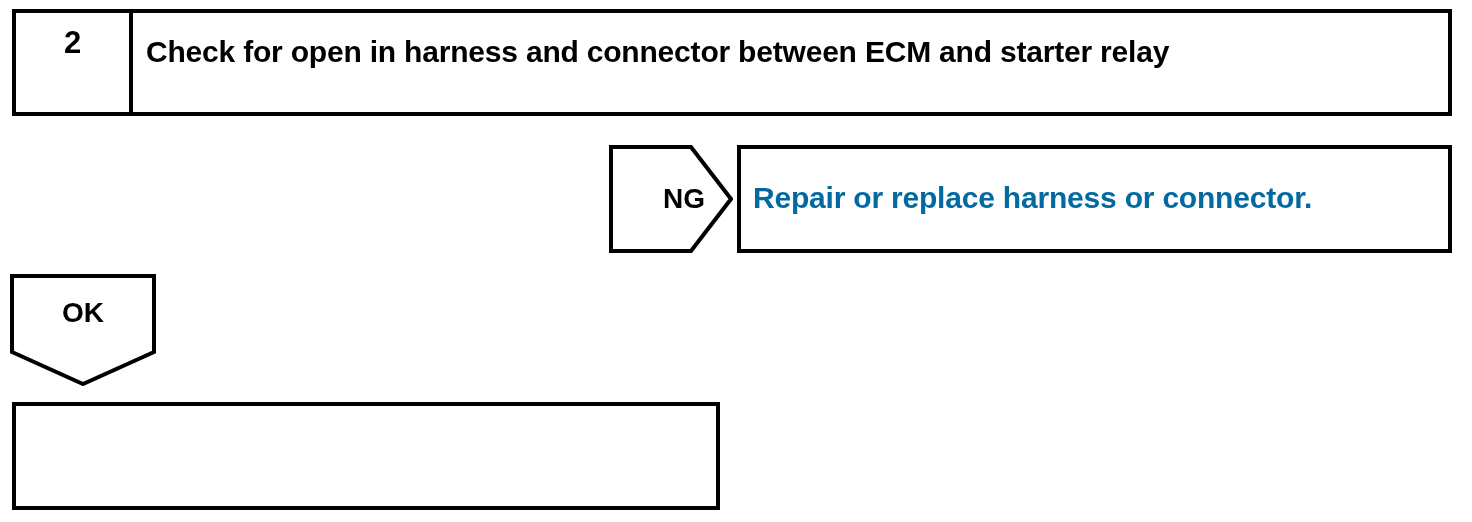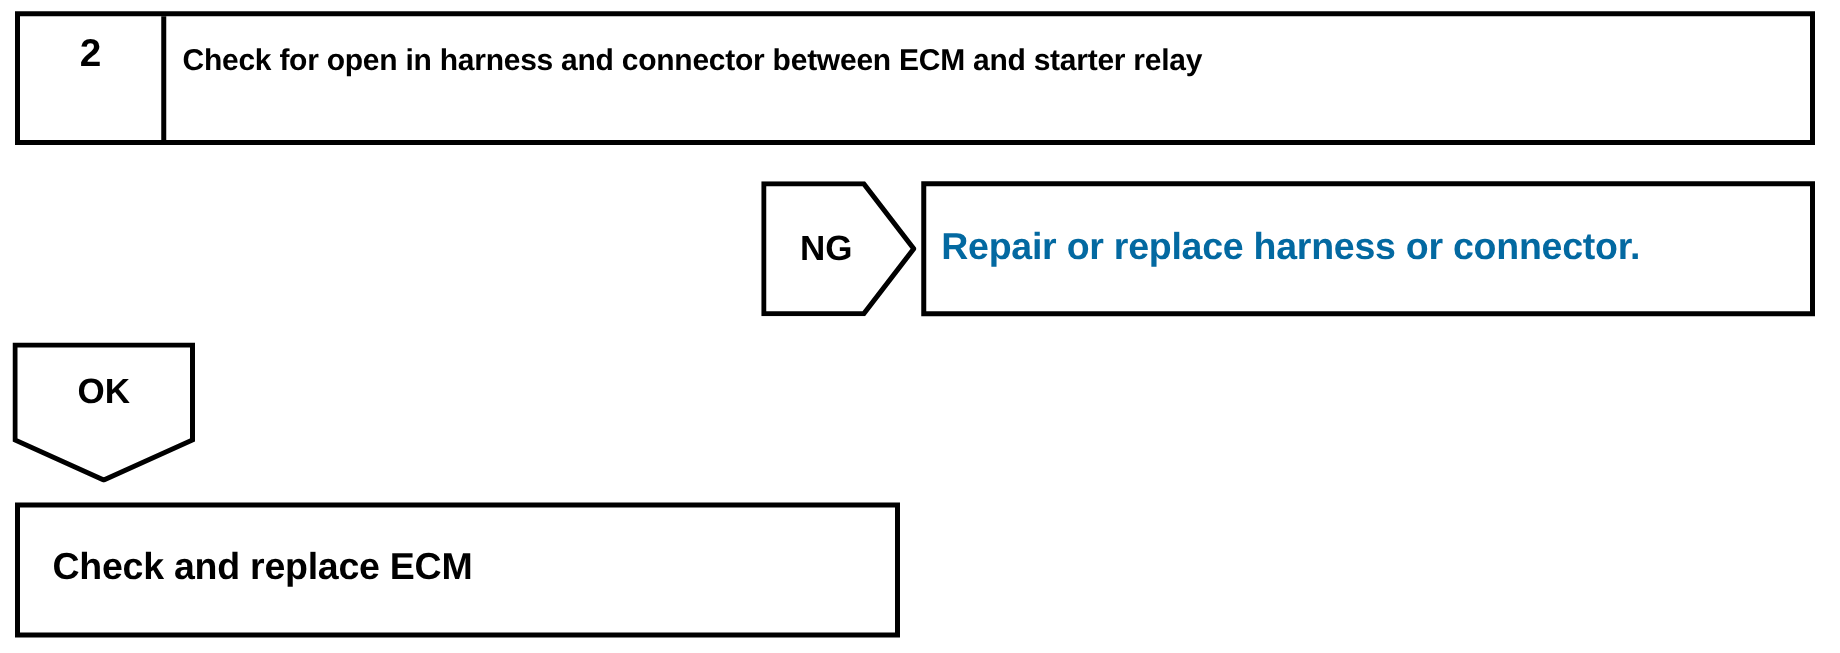--- a/index.html
+++ b/index.html
@@ -48,21 +48,21 @@
     font-size: 31px;
     font-weight: bold;
     line-height: 1;
     letter-spacing: 0px;
     color: #000000;
   }
   #step-description-text {
     position: absolute;
     left: 130px;
     top: 22px;
-    font-size: 24px;
+    font-size: 30px;
     font-weight: bold;
     line-height: 1.15;
     letter-spacing: -0.2px;
     color: #000000;
     white-space: nowrap;
   }
 
   
   #ng-tag {
     position: absolute;
@@ -78,20 +78,21 @@
     top: 145px;
     width: 104px;
     height: 108px;
     display: flex;
     align-items: center;
     justify-content: center;
     font-size: 28px;
     font-weight: bold;
     color: #000000;
     letter-spacing: 0px;
+    padding-left: 23px;
   }
 
   #ng-action-box {
     left: 737px;
     top: 145px;
     width: 715px;
     height: 108px;
   }
   #ng-action-text {
     position: absolute;
@@ -168,15 +169,14 @@
   <div id="ng-action-text">Repair or replace harness or connector.</div>
 
   <div id="ok-tag">
     <svg width="146" height="112" viewBox="0 0 146 112" aria-hidden="true">
       <polygon points="2,2 144,2 144,78 73,110 2,78" fill="#ffffff" stroke="#000000" stroke-width="4" stroke-linejoin="miter"></polygon>
     </svg>
   </div>
   <div id="ok-label">OK</div>
 
   <div class="box" id="ok-action-box"></div>
-  <div id="ok-action-text">Check and replace ECM</div>
 
 </div>
 
 </body></html>

